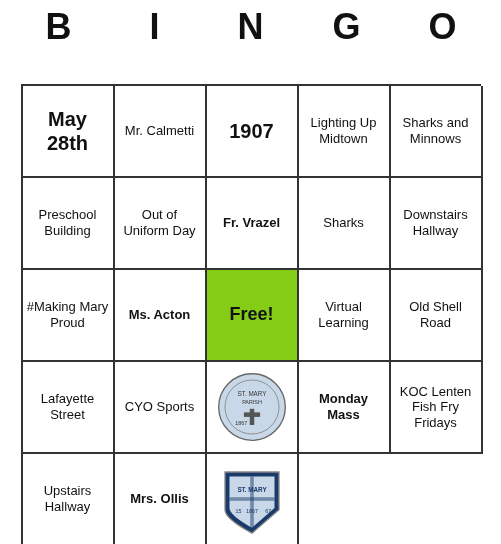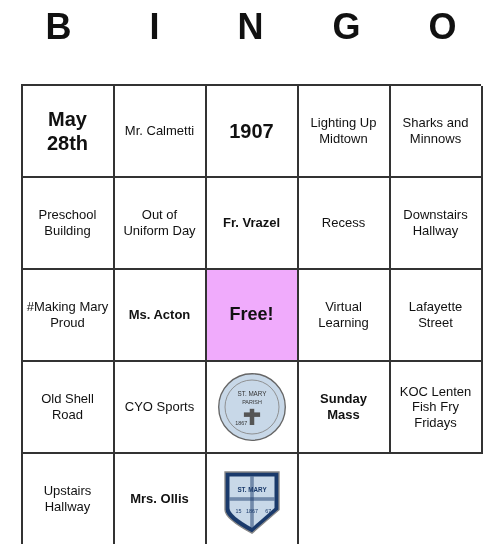--- a/index.html
+++ b/index.html
@@ -53,21 +53,21 @@
       font-size: 20px;
       font-weight: bold;
     }
     .cell.medium-text {
       font-size: 13px;
       font-weight: bold;
     }
     .cell.free {
       font-size: 18px;
       font-weight: bold;
-      background: #f0abfc;
+      background: #84cc16;
     }
     .cell.logo-cell {
       background: #fff;
       padding: 4px;
     }
     
     .stmary-logo {
       width: 72px;
       height: 72px;
     }
@@ -86,42 +86,42 @@
 <div class="bingo-grid" id="bingo-grid">
 
 <div class="cell large-text">May 28th</div>
     <div class="cell">Mr. Calmetti</div>
     <div class="cell large-text">1907</div>
     <div class="cell">Lighting Up Midtown</div>
     <div class="cell">Sharks and Minnows</div>
     <div class="cell">Preschool Building</div>
     <div class="cell">Out of Uniform Day</div>
     <div class="cell medium-text">Fr. Vrazel</div>
-    <div class="cell">Recess</div>
+    <div class="cell">Sharks</div>
     <div class="cell">Downstairs Hallway</div>
     <div class="cell">#Making Mary Proud</div>
     <div class="cell medium-text">Ms. Acton</div>
     <div class="cell free">Free!</div>
     <div class="cell">Virtual Learning</div>
+    <div class="cell">Old Shell Road</div>
     <div class="cell">Lafayette Street</div>
-    <div class="cell">Old Shell Road</div>
     <div class="cell">CYO Sports</div>
     <div class="cell logo-cell">
       <svg class="stmary-logo" viewBox="0 0 80 80" xmlns="http://www.w3.org/2000/svg">
         <circle cx="40" cy="40" r="37" fill="#c8d8e8" stroke="#666" stroke-width="1.5"></circle>
         <circle cx="40" cy="40" r="30" fill="none" stroke="#888" stroke-width="1"></circle>
         <text x="40" y="28" text-anchor="middle" font-size="7" fill="#333" font-family="Arial">ST. MARY</text>
         <text x="40" y="37" text-anchor="middle" font-size="6" fill="#333" font-family="Arial">PARISH</text>
 
         <rect x="37.5" y="42" width="5" height="18" fill="#555"></rect>
         <rect x="31" y="46" width="18" height="5" fill="#555"></rect>
         <text x="28" y="60" text-anchor="middle" font-size="6" fill="#333" font-family="Arial">1867</text>
       </svg>
     </div>
-    <div class="cell medium-text">Sunday Mass</div>
+    <div class="cell medium-text">Monday Mass</div>
     <div class="cell">KOC Lenten Fish Fry Fridays</div>
     <div class="cell">Upstairs Hallway</div>
     <div class="cell medium-text">Mrs. Ollis</div>
     <div class="cell logo-cell">
       <svg class="stmary-logo" viewBox="0 0 80 80" xmlns="http://www.w3.org/2000/svg">
 
         <path d="M10,10 L70,10 L70,52 Q40,78 40,78 Q10,62 10,52 Z" fill="#1a3a6b" stroke="#888" stroke-width="1.5"></path>
         <path d="M15,15 L65,15 L65,50 Q40,72 40,72 Q15,58 15,50 Z" fill="#c8d8e8"></path>
 
         <rect x="38" y="15" width="4" height="57" fill="#1a3a6b" opacity="0.5"></rect>

